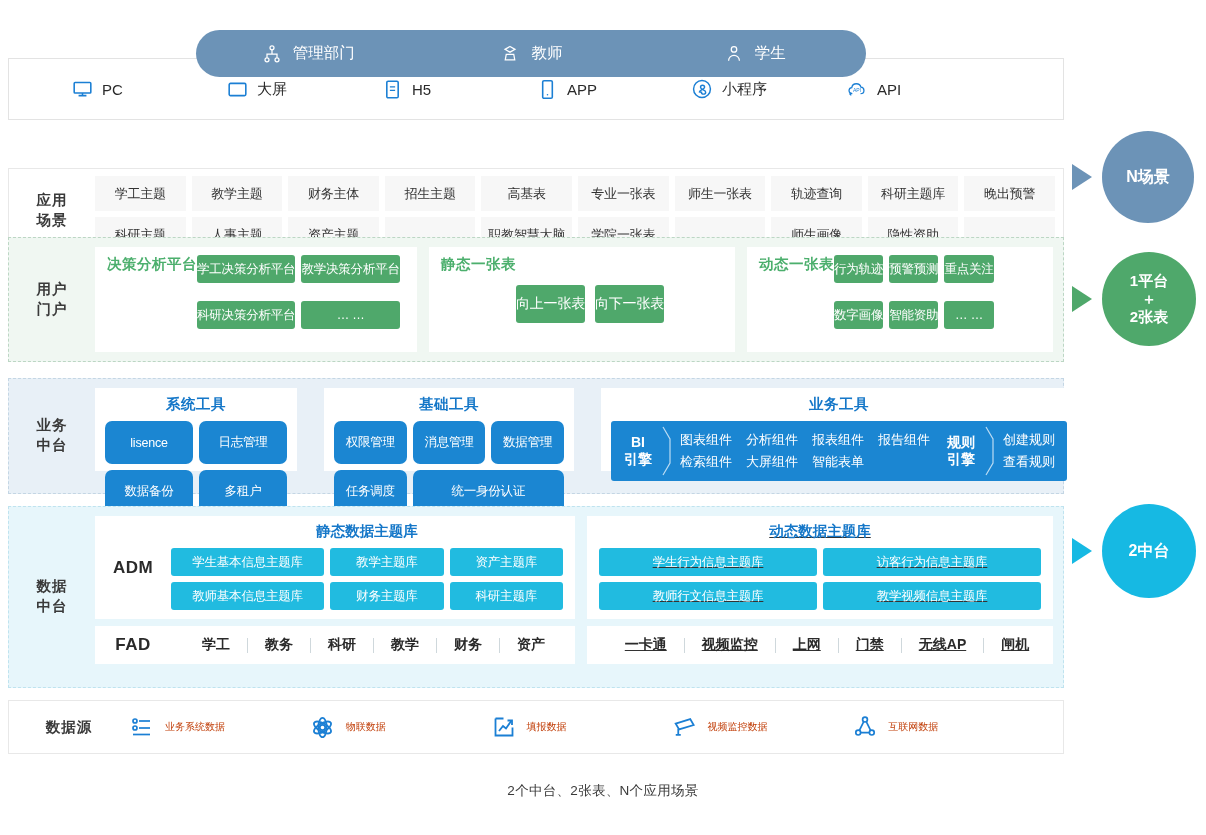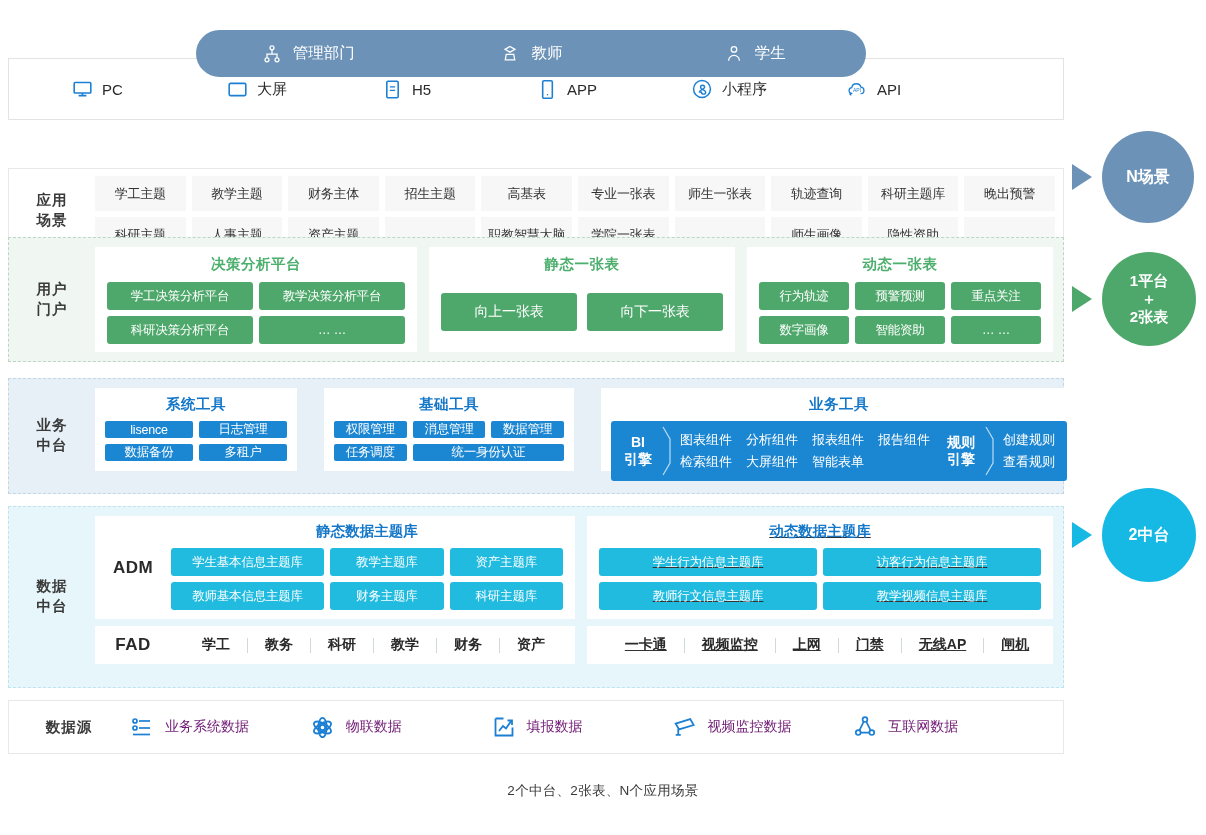--- a/index.html
+++ b/index.html
@@ -111,21 +111,21 @@
   
   #portal {
     top: 237px; height: 125px;
     background: #f0f7f2;
     border: 1px dashed #bcd6c4;
   }
   .portal-cols { flex: 1; display: flex; gap: 12px; padding: 9px 10px 9px 0; }
   .portal-card {
     background: #ffffff;
     padding: 8px 12px 11px 12px;
-    display: flex; flex-direction: column;
+    display: flex; 
   }
   #portal-card-1 { flex: 0 0 322px; }
   #portal-card-2 { flex: 0 0 306px; }
   #portal-card-3 { flex: 1; }
   .portal-title {
     text-align: center;
     color: #4caf6d;
     font-weight: bold;
     font-size: 14.5px;
     margin-bottom: 8px;
@@ -158,22 +158,22 @@
   .biz-card { background: #fff; padding: 7px 10px 10px 10px; display: flex; flex-direction: column; }
   #biz-card-1 { flex: 0 0 202px; }
   #biz-card-2 { flex: 0 0 250px; }
   #biz-card-3 { flex: 1; }
   .biz-title { text-align: center; color: #1577c8; font-weight: bold; font-size: 14.5px; margin-bottom: 7px; letter-spacing: 0.5px; }
   .blue-grid { display: grid; gap: 6px; }
   .blue-btn {
     background: #1b86d2;
     color: #fff;
     font-size: 12.5px;
-    border-radius: 2px;
-    height: 17px;
+    border-radius: 7px;
+    height: 43px;
     display: flex; align-items: center; justify-content: center;
     white-space: nowrap;
     letter-spacing: -0.2px;
   }
   .span2 { grid-column: span 2; }
 
   
   .engine-panel {
     background: #1b86d2;
     border-radius: 3px;
@@ -240,41 +240,41 @@
     background: #fff;
     display: flex; align-items: center;
   }
   .src-label {
     flex: 0 0 120px;
     text-align: center;
     font-size: 14.5px; font-weight: bold; color: #3a3a3a;
     letter-spacing: 1px;
   }
   .src-list { flex: 1; display: flex; align-items: center; padding-right: 30px; }
-  .src { flex: 1; display: flex; align-items: center; gap: 10px; font-size: 14px; color: #701a75; font-family: Liberation Serif, serif; }
+  .src { flex: 1; display: flex; align-items: center; gap: 10px; font-size: 10px; color: #c2410c; font-family: Liberation Serif, serif; }
   .src .ico { width: 26px; height: 26px; color: #1b7fd4; display:flex; align-items:center; justify-content:center; }
 
   
   .badge-wrap { position: absolute; display: flex; align-items: center; gap: 10px; }
   .arrow { width: 0; height: 0; border-style: solid; border-width: 13px 0 13px 20px; }
   .circle {
     border-radius: 50%;
     display: flex; flex-direction: column;
     align-items: center; justify-content: center;
     color: #fff; font-weight: bold;
     line-height: 1.22;
     text-align: center;
   }
   #badge-1 { left: 1072px; top: 131px; }
   #badge-1 .arrow { border-color: transparent transparent transparent #6c93b7; }
   #badge-1 .circle { width: 92px; height: 92px; background: #6c93b7; font-size: 16px; }
   #badge-2 { left: 1072px; top: 252px; }
   #badge-2 .arrow { border-color: transparent transparent transparent #4fa86b; }
   #badge-2 .circle { width: 94px; height: 94px; background: #4fa86b; font-size: 15px; }
-  #badge-3 { left: 1072px; top: 488px; }
+  #badge-3 { left: 1072px; top: 504px; }
   #badge-3 .arrow { border-color: transparent transparent transparent #16b9e3; }
   #badge-3 .circle { width: 94px; height: 94px; background: #16b9e3; font-size: 16px; }
 
   
   #footer-note {
     position: absolute;
     left: 0; right: 0; top: 782px;
     text-align: center;
     font-size: 13.5px;
     color: #3a3a3a;

